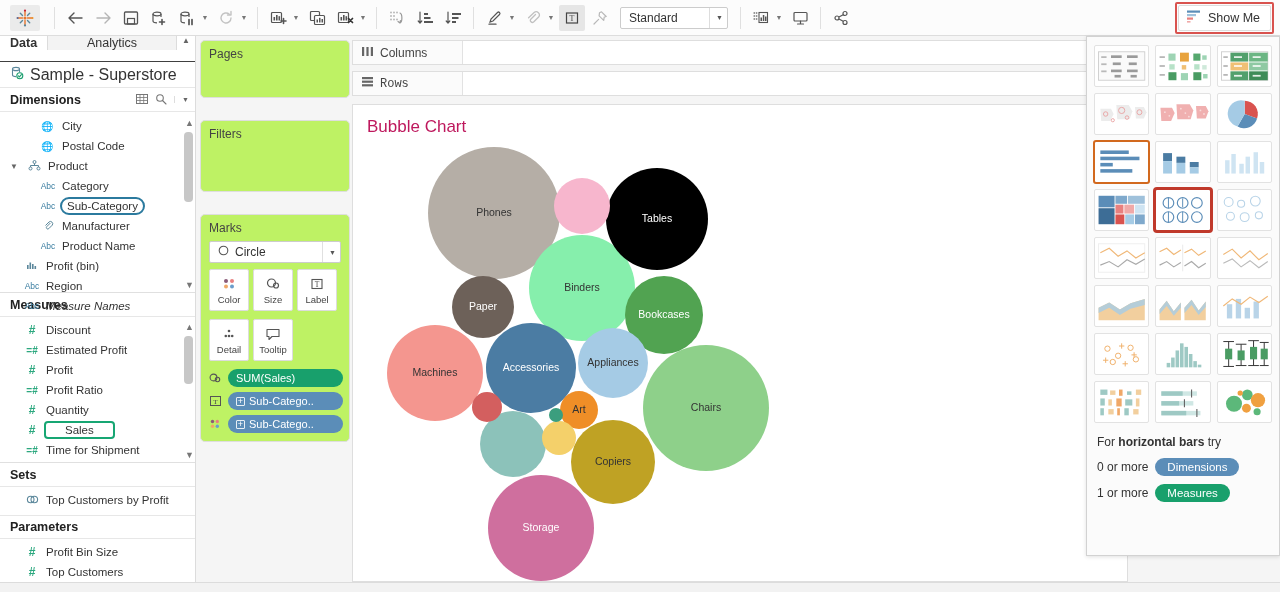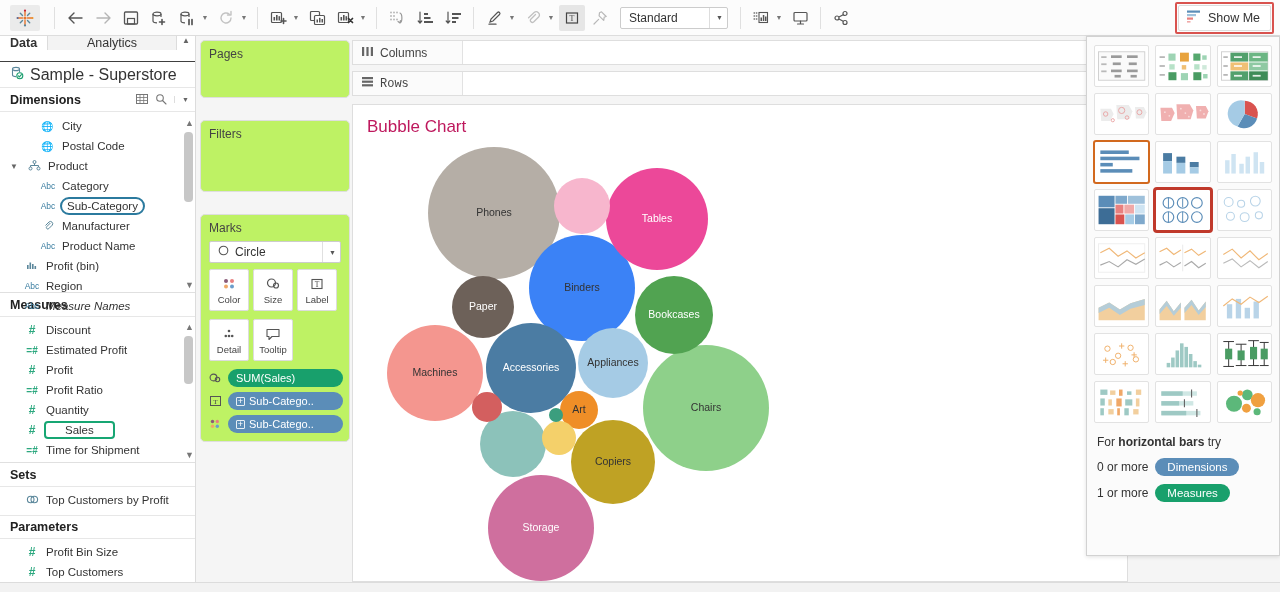--- a/index.html
+++ b/index.html
@@ -686,36 +686,36 @@
     <div class="bubbles" id="bubble-layer">
         <div class="bub" style="left: 75px; top: 42px; height: 132px; width: 132px; background: rgb(181, 174, 166); color: rgb(51, 51, 51);">
           <span>Phones</span>
         </div>
         <div class="bub" style="left: 290px; top: 240px; height: 126px; width: 126px; background: rgb(142, 208, 138); color: rgb(51, 51, 51);">
           <span>Chairs</span>
         </div>
         <div class="bub" style="left: 135px; top: 370px; height: 106px; width: 106px; background: rgb(207, 111, 158); color: rgb(255, 255, 255);">
           <span>Storage</span>
         </div>
-        <div class="bub" style="left: 176px; top: 130px; height: 106px; width: 106px; background: #3b82f6; color: rgb(51, 51, 51);">
+        <div class="bub" style="left: 176px; top: 130px; height: 106px; width: 106px; background: #86efac; color: rgb(51, 51, 51);">
           <span>Binders</span>
         </div>
-        <div class="bub" style="left: 253px; top: 63px; height: 102px; width: 102px; background: #ec4899; color: rgb(255, 255, 255);">
+        <div class="bub" style="left: 253px; top: 63px; height: 102px; width: 102px; background: #000000; color: rgb(255, 255, 255);">
           <span>Tables</span>
         </div>
         <div class="bub" style="left: 34px; top: 220px; height: 96px; width: 96px; background: rgb(244, 150, 143); color: rgb(51, 51, 51);">
           <span>Machines</span>
         </div>
         <div class="bub" style="left: 133px; top: 218px; height: 90px; width: 90px; background: rgb(75, 124, 163); color: rgb(255, 255, 255);">
           <span>Accessories</span>
         </div>
         <div class="bub" style="left: 218px; top: 315px; height: 84px; width: 84px; background: rgb(191, 162, 36); color: rgb(51, 51, 51);">
           <span>Copiers</span>
         </div>
-        <div class="bub" style="left: 282px; top: 171px; height: 78px; width: 78px; background: rgb(81, 163, 81); color: rgb(255, 255, 255);">
+        <div class="bub" style="left: 272px; top: 171px; height: 78px; width: 78px; background: rgb(81, 163, 81); color: rgb(255, 255, 255);">
           <span>Bookcases</span>
         </div>
         <div class="bub" style="left: 225px; top: 223px; height: 70px; width: 70px; background: rgb(165, 203, 229); color: rgb(51, 51, 51);">
           <span>Appliances</span>
         </div>
         <div class="bub" style="left: 201px; top: 73px; height: 56px; width: 56px; background: rgb(247, 182, 205); color: rgb(51, 51, 51);"></div>
         <div class="bub" style="left: 99px; top: 171px; height: 62px; width: 62px; background: rgb(109, 97, 89); color: rgb(255, 255, 255);">
           <span>Paper</span>
         </div>
         <div class="bub" style="left: 127px; top: 306px; height: 66px; width: 66px; background: rgb(140, 194, 186); color: rgb(51, 51, 51);"></div>

